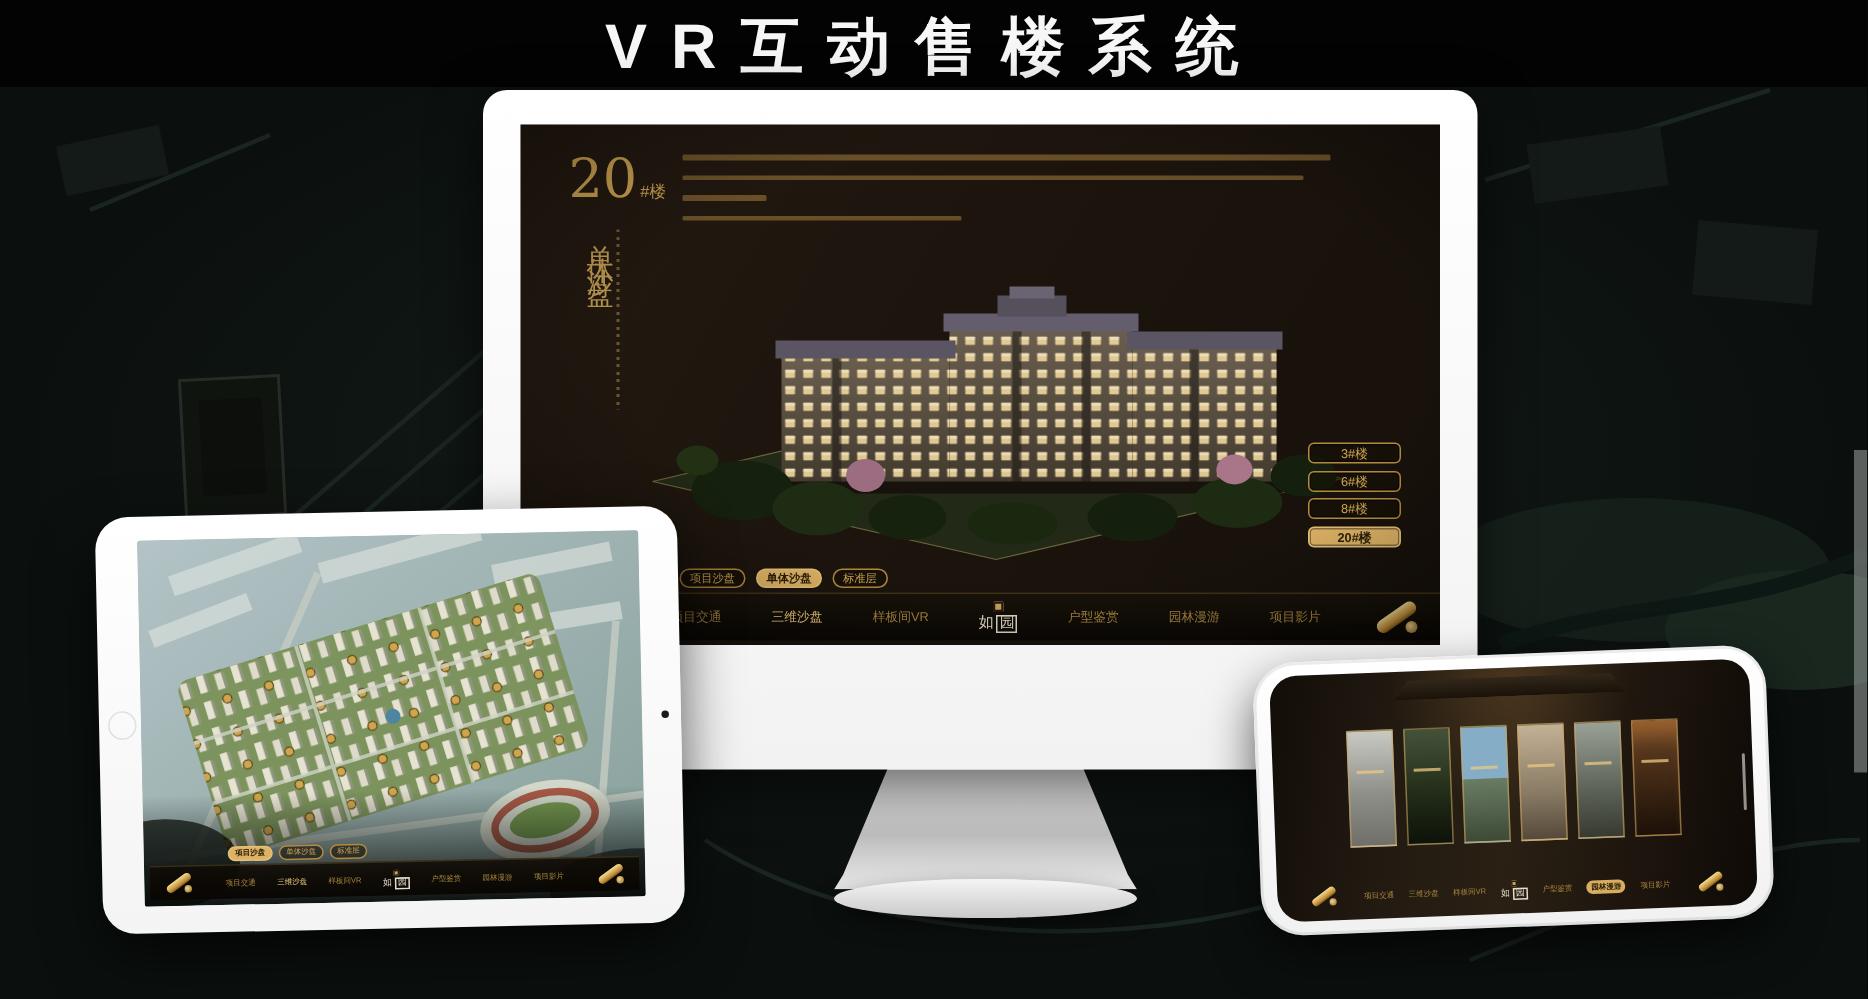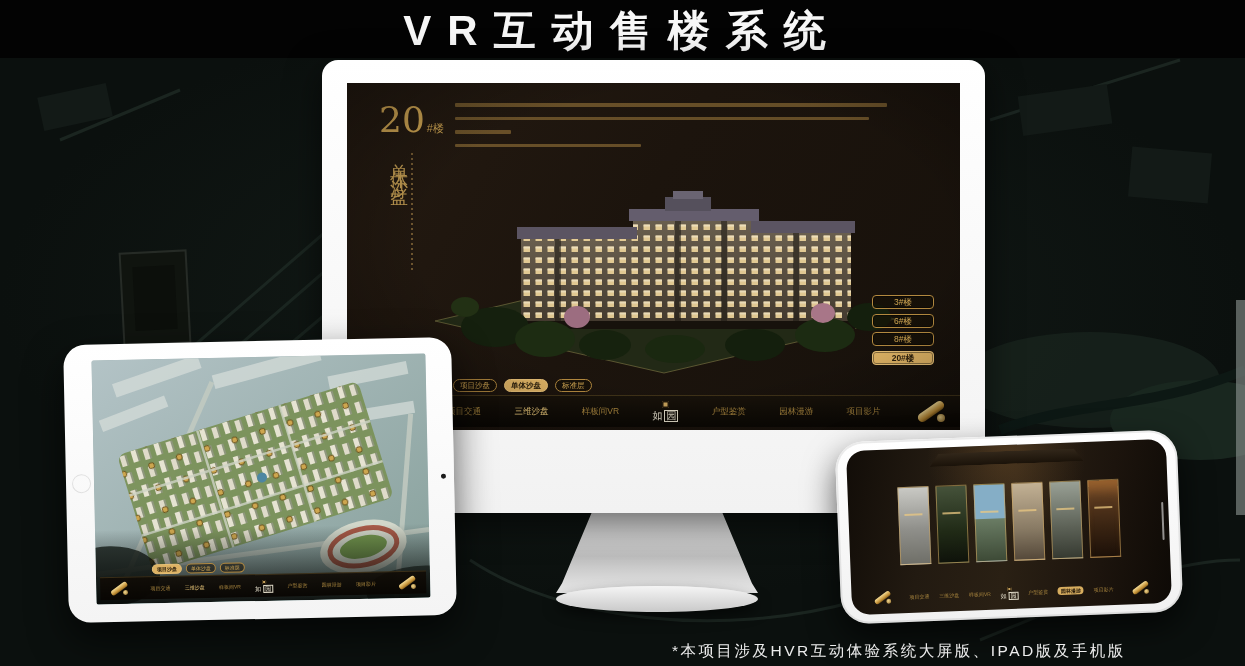--- a/index.html
+++ b/index.html
@@ -376,14 +376,13 @@
         <div class="navitem">户型鉴赏</div>
         <div class="navitem act">园林漫游</div>
         <div class="navitem">项目影片</div>
         <div class="scroll"></div>
       </div>
 
       <div class="ph-indicator"></div>
     </div>
   </div>
 
-  <div class="footnote">*本项目涉及HVR互动体验系统大屏版、IPAD版及手机版</div>
 </div>
 
 </body></html>

